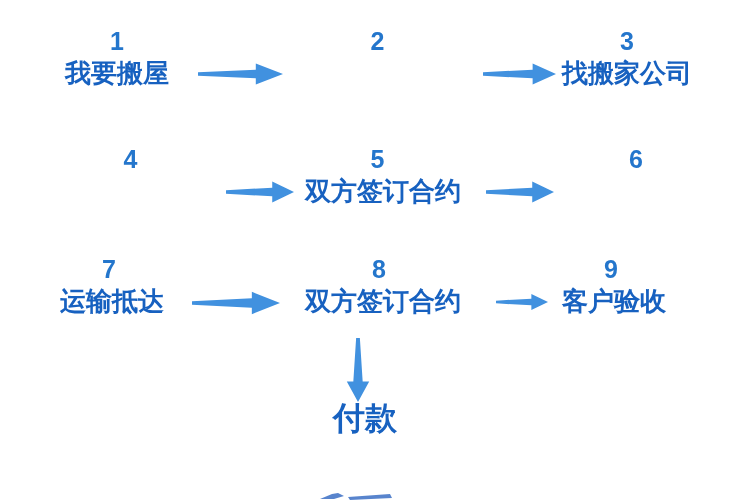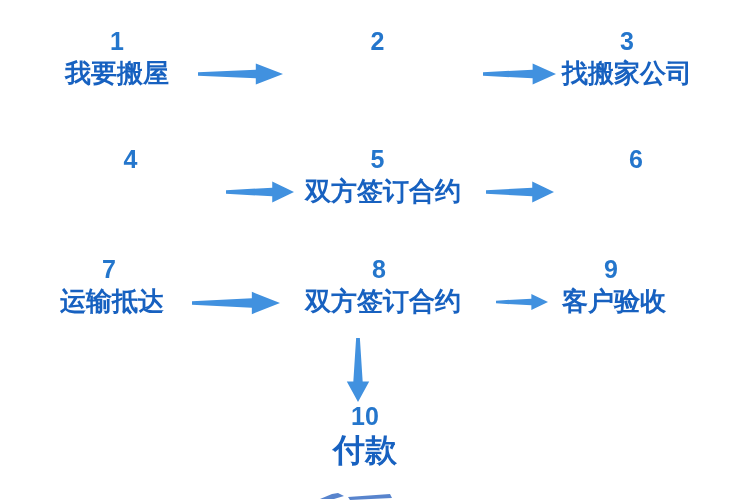--- a/index.html
+++ b/index.html
@@ -162,21 +162,20 @@
     <div class="step-label">客户验收</div>
   </div>
 
   <div class="arrow a7">
     <svg viewBox="0 0 30 100" preserveAspectRatio="none" fill="currentColor">
       <polygon points="13,0 10,68 3,68 15,100 27,68 20,68 17,0"></polygon>
     </svg>
   </div>
 
   <div class="step s10">
-    <div class="step-number">10</div>
     <div class="step-label">付款</div>
   </div>
 
   <div class="bottom-artifact">
     <svg width="80" height="7" viewBox="0 0 80 7" fill="currentColor" opacity="0.85">
       <polygon points="2,6 14,1 20,0 26,3 16,6"></polygon>
       <polygon points="30,4 72,1 74,5 32,7"></polygon>
     </svg>
   </div>
 

